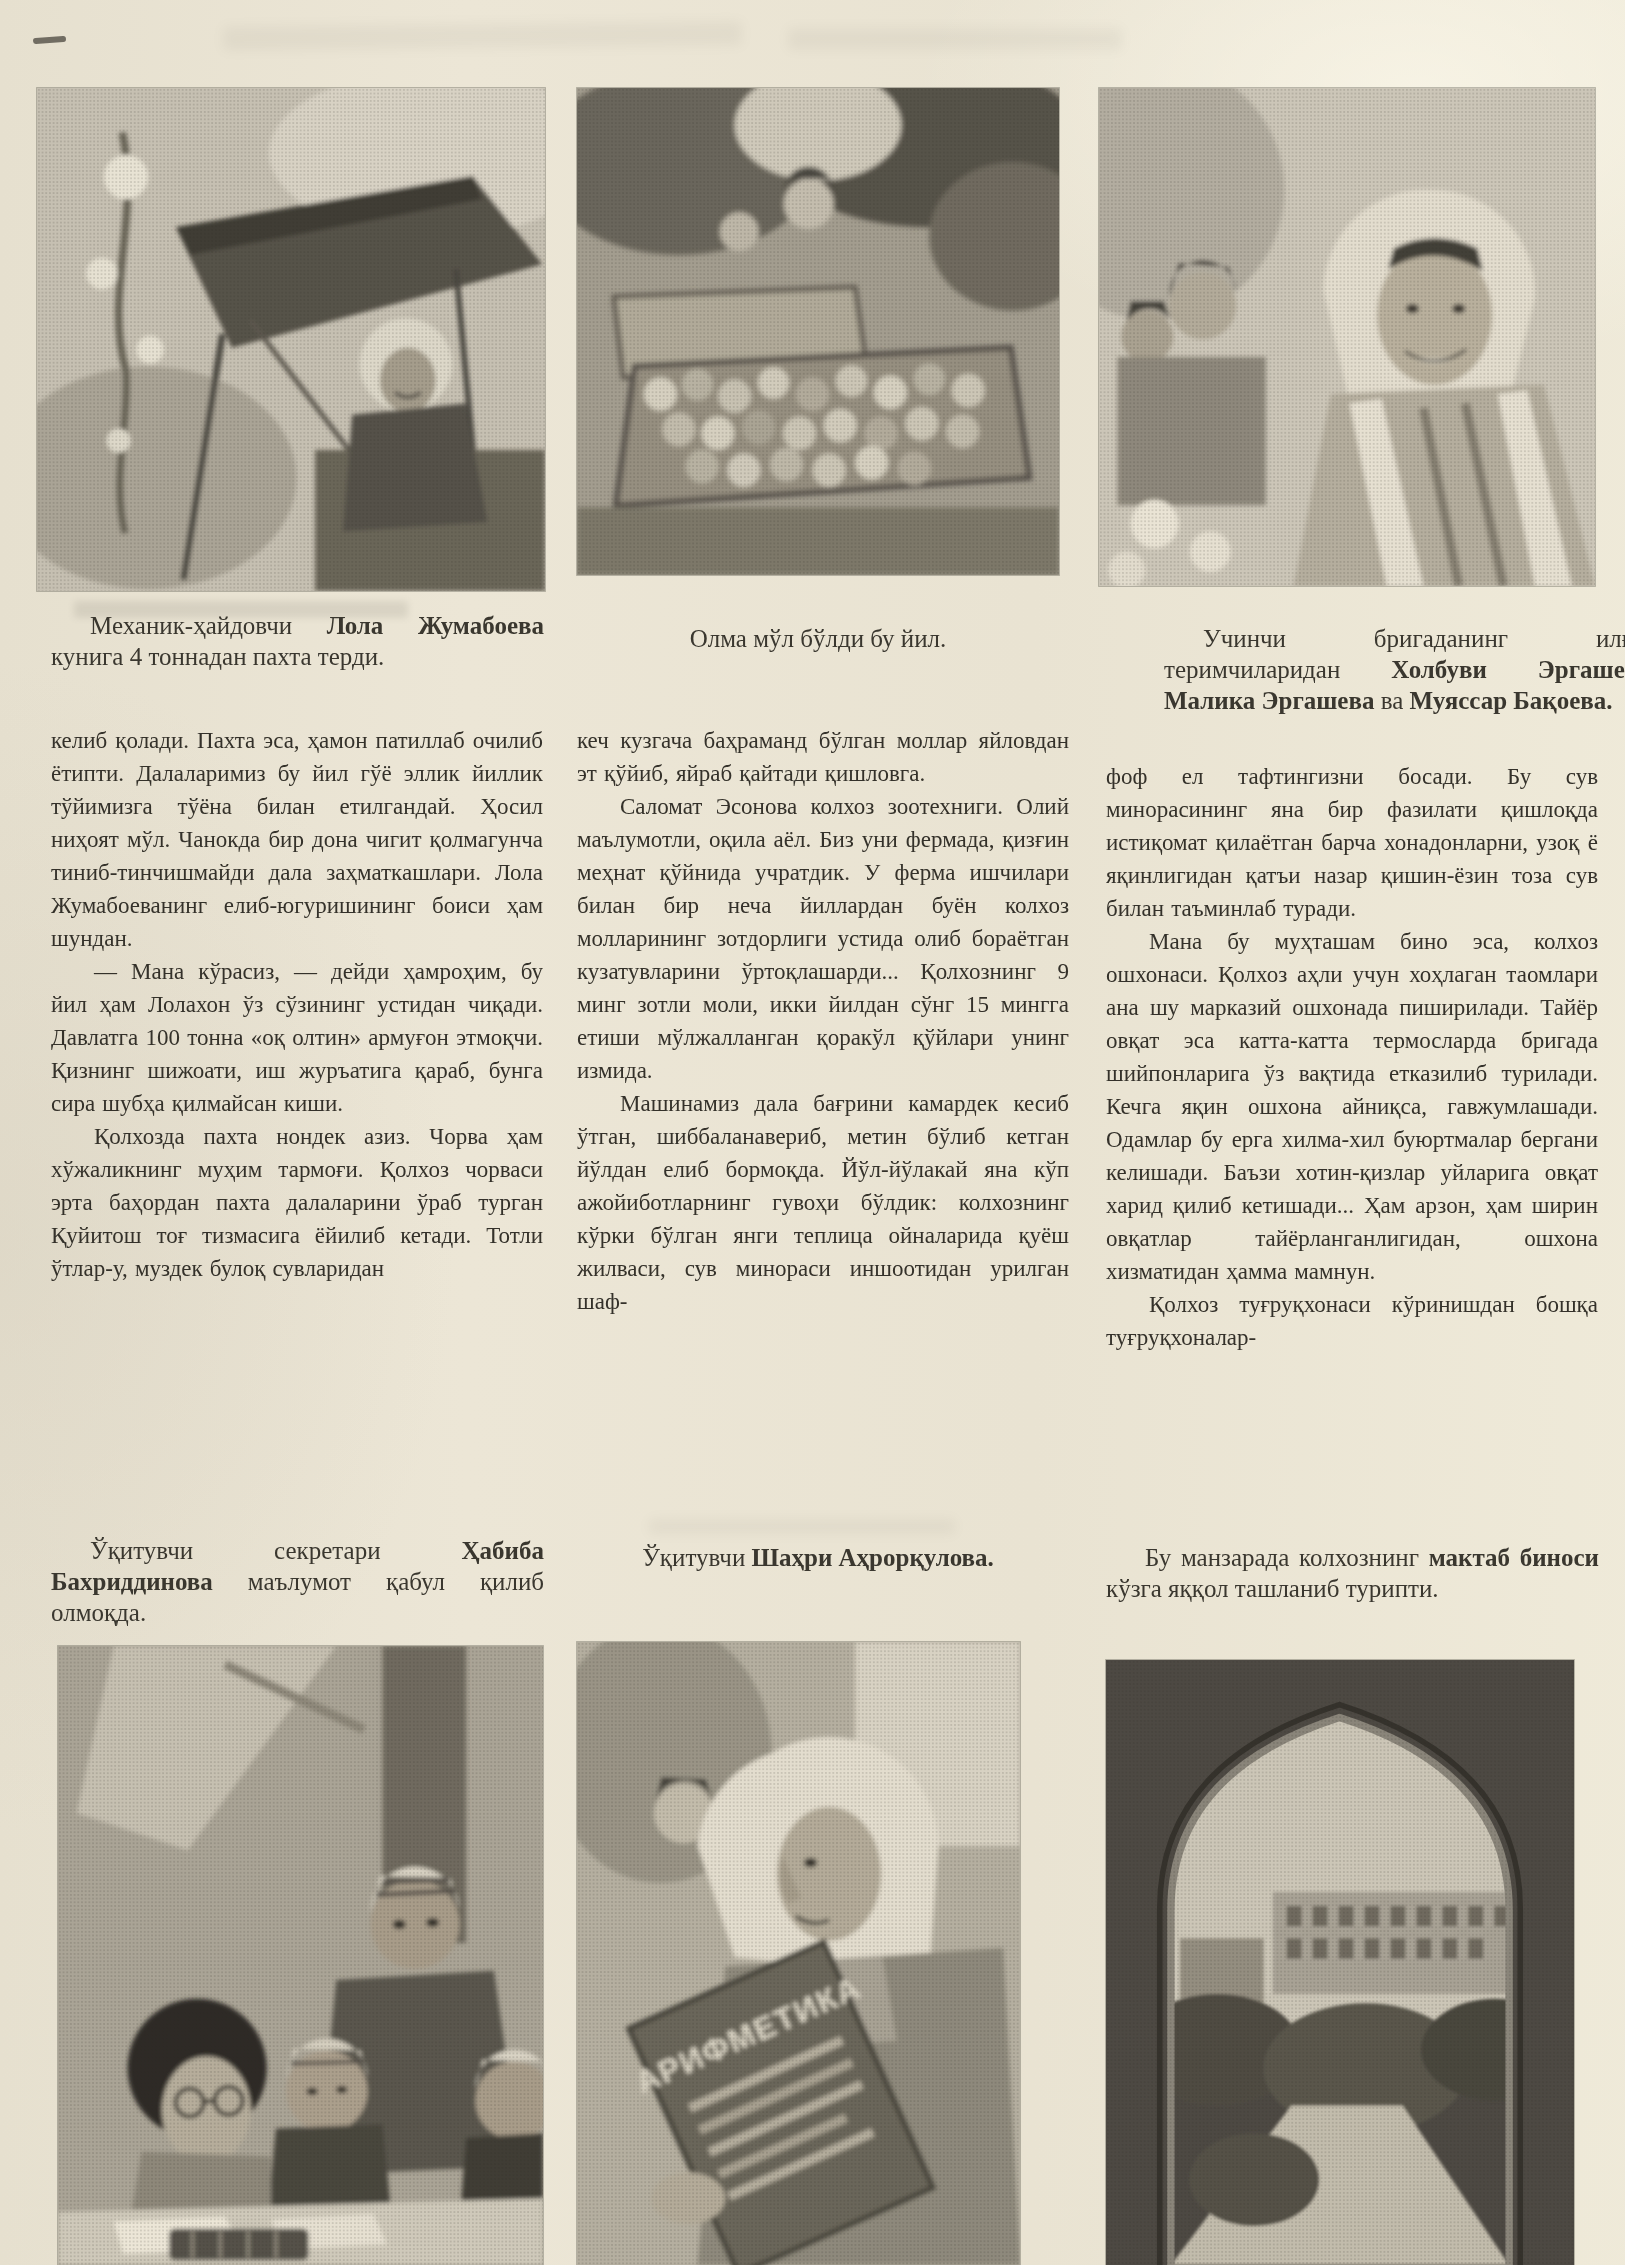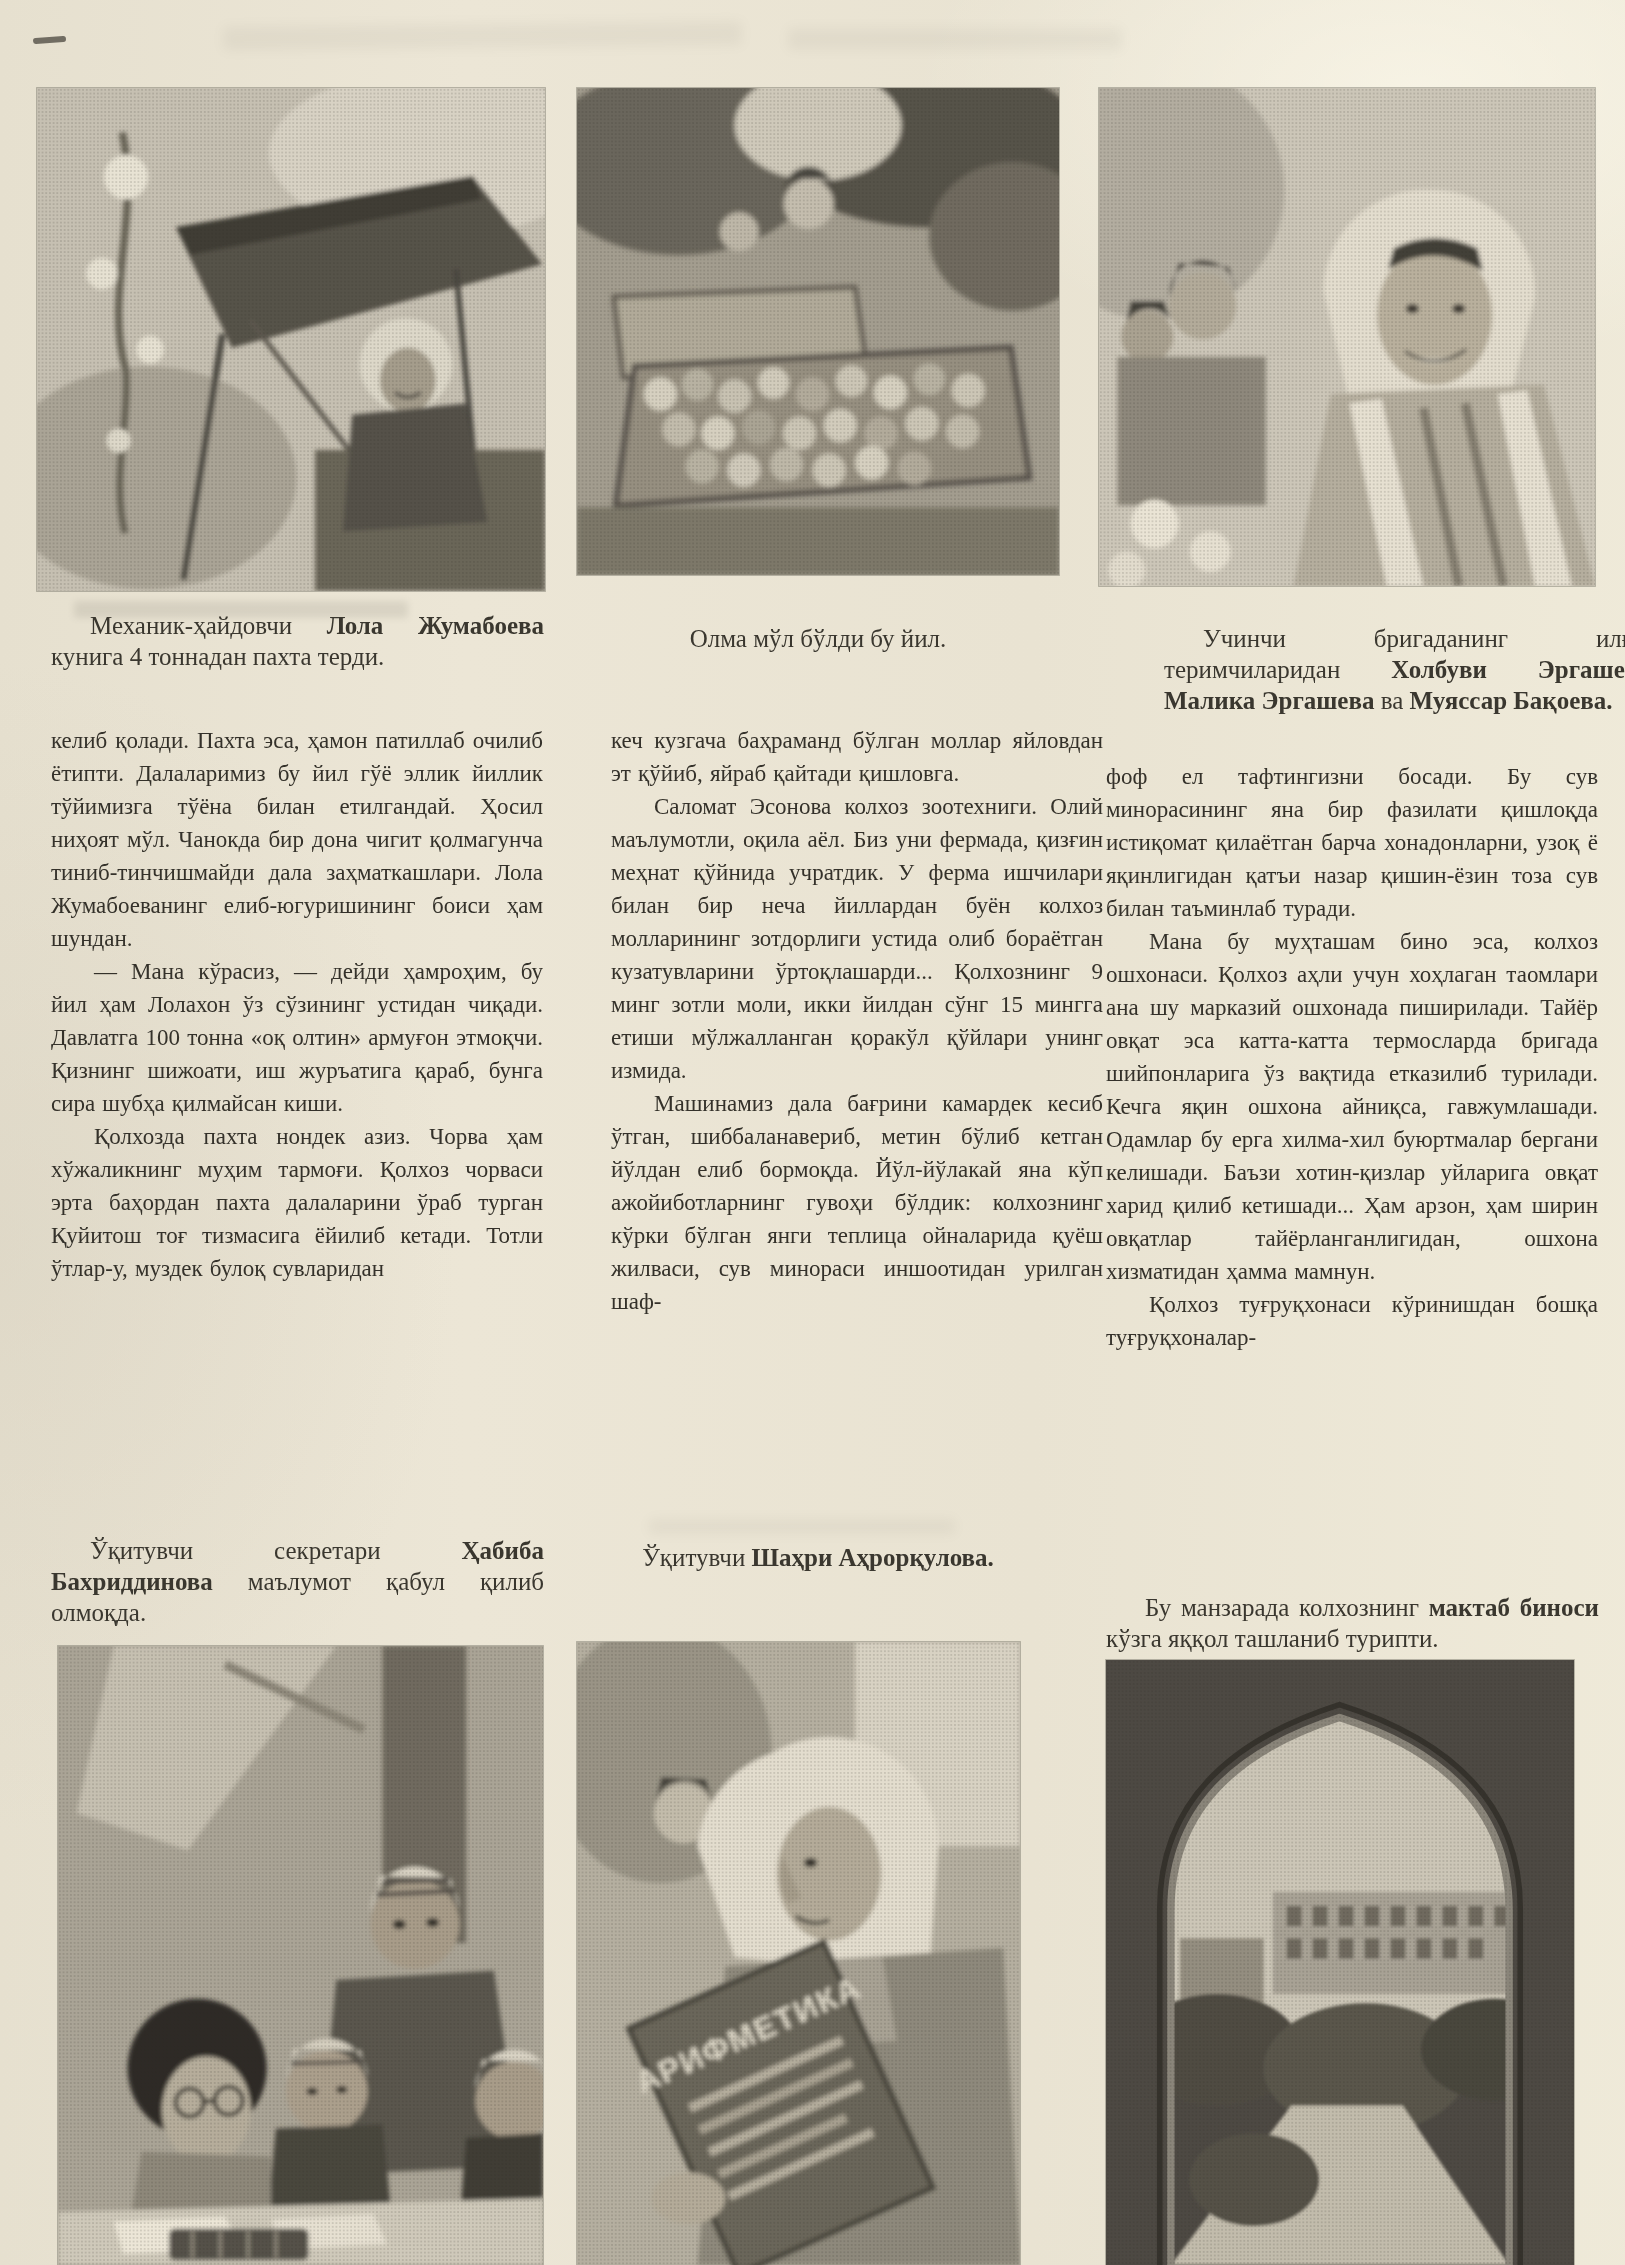--- a/index.html
+++ b/index.html
@@ -168,34 +168,34 @@
 
   <div class="caption ind" style="left:51px;top:610px;width:493px;"><span>Механик-ҳайдовчи </span><span class="b">Лола Жумабоева</span><span> кунига 4 тоннадан пахта терди.</span></div>
   <div class="caption center" style="left:577px;top:623px;width:482px;"><span>Олма мўл бўлди бу йил.</span></div>
   <div class="caption ind" style="left:1164px;top:623px;width:493px;"><span>Учинчи бригаданинг илғор теримчиларидан </span><span class="b">Холбуви Эргашева, Малика Эргашева</span><span> ва </span><span class="b">Муяссар Бақоева.</span></div>
 
   <div class="col" style="left:51px;">
     <p class="noind">келиб қолади. Пахта эса, ҳамон патиллаб очилиб ётипти. Далаларимиз бу йил гўё эллик йиллик тўйимизга тўёна билан етилгандай. Ҳосил ниҳоят мўл. Чанокда бир дона чигит қолмагунча тиниб-тинчишмайди дала заҳматкашлари. Лола Жумабоеванинг елиб-югуришининг боиси ҳам шундан.</p>
     <p>— Мана кўрасиз, — дейди ҳамроҳим, бу йил ҳам Лолахон ўз сўзининг устидан чиқади. Давлатга 100 тонна «оқ олтин» армуғон этмоқчи. Қизнинг шижоати, иш журъатига қараб, бунга сира шубҳа қилмайсан киши.</p>
     <p>Қолхозда пахта нондек азиз. Чорва ҳам хўжаликнинг муҳим тармоғи. Қолхоз чорваси эрта баҳордан пахта далаларини ўраб турган Қуйитош тоғ тизмасига ёйилиб кетади. Тотли ўтлар-у, муздек булоқ сувларидан</p>
   </div>
-  <div class="col" style="left:611px;">
+  <div class="col" style="left:577px;">
     <p class="noind">кеч кузгача баҳраманд бўлган моллар яйловдан эт қўйиб, яйраб қайтади қишловга.</p>
     <p>Саломат Эсонова колхоз зоотехниги. Олий маълумотли, оқила аёл. Биз уни фермада, қизғин меҳнат қўйнида учратдик. У ферма ишчилари билан бир неча йиллардан буён колхоз молларининг зотдорлиги устида олиб бораётган кузатувларини ўртоқлашарди... Қолхознинг 9 минг зотли моли, икки йилдан сўнг 15 мингга етиши мўлжалланган қоракўл қўйлари унинг измида.</p>
     <p>Машинамиз дала бағрини камардек кесиб ўтган, шиббаланавериб, метин бўлиб кетган йўлдан елиб бормоқда. Йўл-йўлакай яна кўп ажойиботларнинг гувоҳи бўлдик: колхознинг кўрки бўлган янги теплица ойналарида қуёш жилваси, сув минораси иншоотидан урилган шаф-</p>
   </div>
   <div class="col" style="left:1106px;margin-top:36px;">
     <p class="noind">фоф ел тафтингизни босади. Бу сув минорасининг яна бир фазилати қишлоқда истиқомат қилаётган барча хонадонларни, узоқ ё яқинлигидан қатъи назар қишин-ёзин тоза сув билан таъминлаб туради.</p>
     <p>Мана бу муҳташам бино эса, колхоз ошхонаси. Қолхоз аҳли учун хоҳлаган таомлари ана шу марказий ошхонада пиширилади. Тайёр овқат эса катта-катта термосларда бригада шийпонларига ўз вақтида етказилиб турилади. Кечга яқин ошхона айниқса, гавжумлашади. Одамлар бу ерга хилма-хил буюртмалар бергани келишади. Баъзи хотин-қизлар уйларига овқат харид қилиб кетишади... Ҳам арзон, ҳам ширин овқатлар тайёрланганлигидан, ошхона хизматидан ҳамма мамнун.</p>
     <p>Қолхоз туғруқхонаси кўринишдан бошқа туғруқхоналар-</p>
   </div>
 
   <div class="caption ind" style="left:51px;top:1535px;width:493px;"><span>Ўқитувчи секретари </span><span class="b">Ҳабиба Бахриддинова</span><span> маълумот қабул қилиб олмоқда.</span></div>
   <div class="caption center" style="left:577px;top:1542px;width:482px;"><span>Ўқитувчи </span><span class="b">Шаҳри Аҳрорқулова.</span></div>
-  <div class="caption ind" style="left:1106px;top:1592px;width:493px;"><span>Бу манзарада колхознинг </span><span class="b">мактаб биноси</span><span> кўзга яққол ташланиб турипти.</span></div>
+  <div class="caption ind" style="left:1106px;top:1542px;width:493px;"><span>Бу манзарада колхознинг </span><span class="b">мактаб биноси</span><span> кўзга яққол ташланиб турипти.</span></div>
 
   <div class="photo" style="left:58px;top:1646px;width:485px;height:619px;">
     <svg viewBox="0 0 523 667" preserveAspectRatio="none">
       <defs>
           <filter id="b4">
             <feGaussianBlur stdDeviation="2.5"></feGaussianBlur>
           </filter>
         </defs>
       <rect width="523" height="667" fill="#aaa496"></rect>
       <g filter="url(#b4)">

